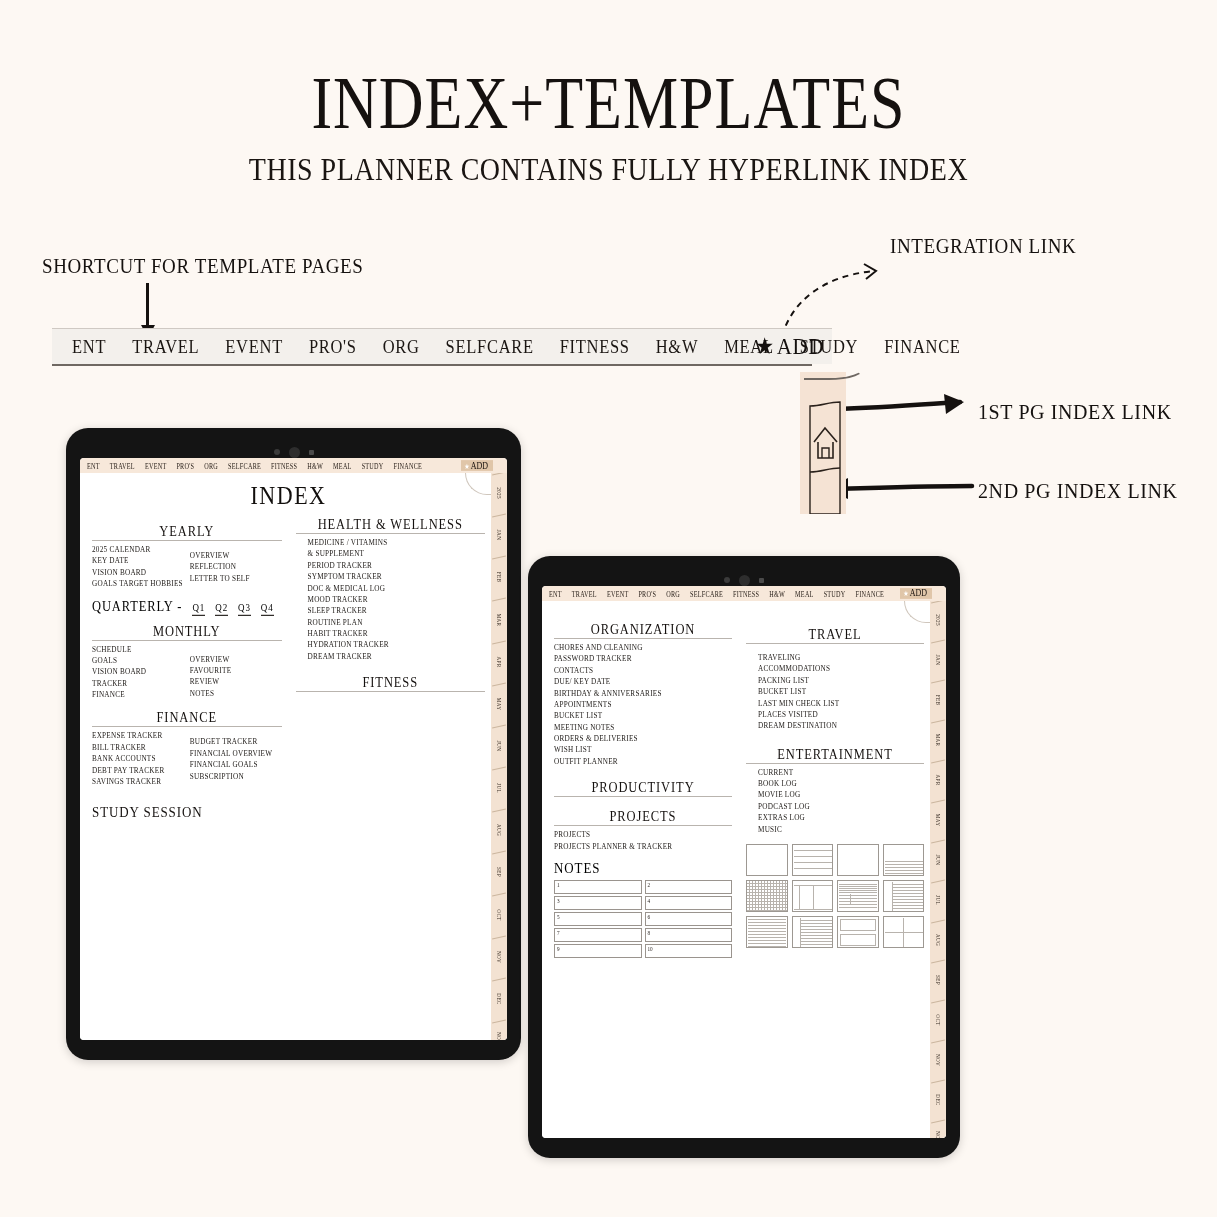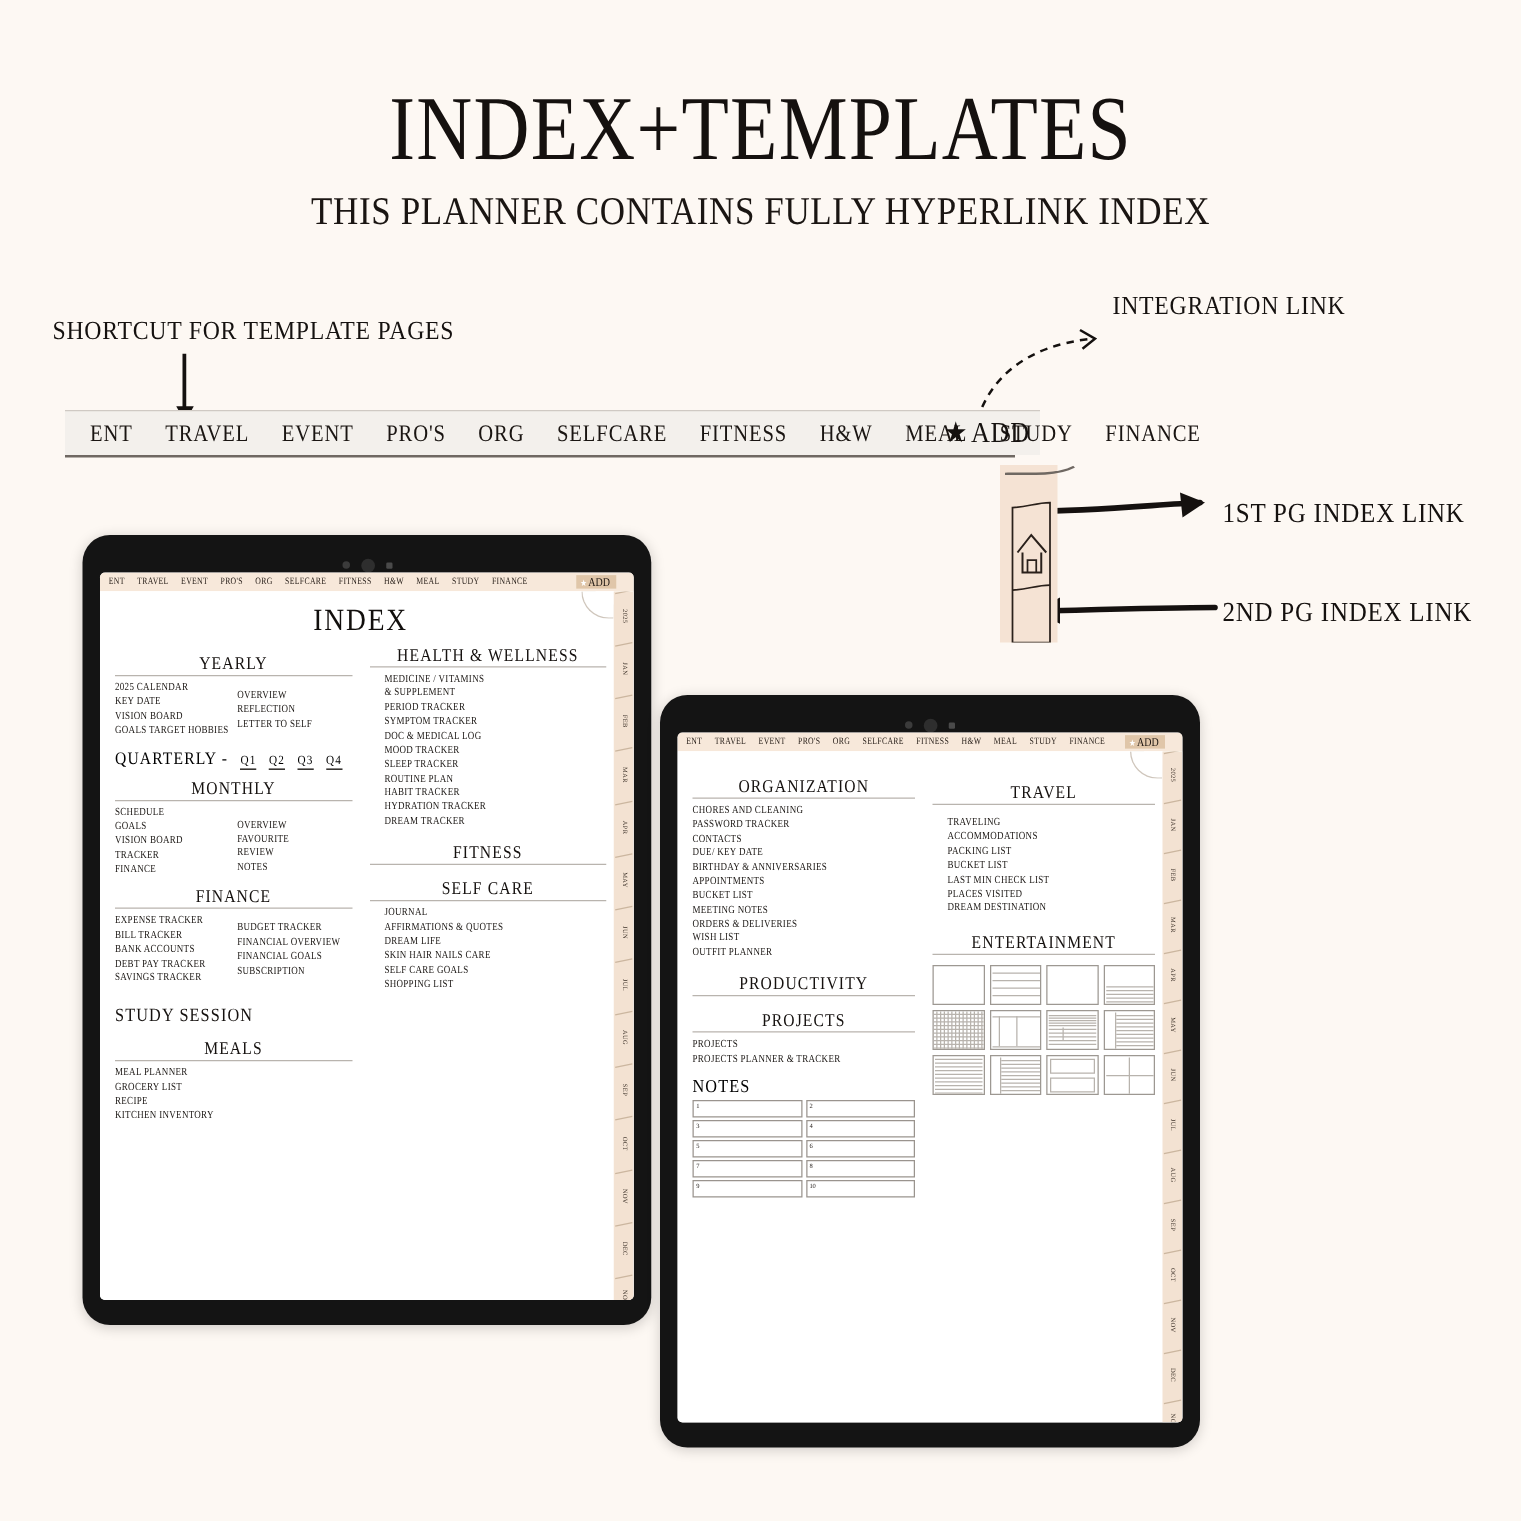--- a/index.html
+++ b/index.html
@@ -502,30 +502,20 @@
                   <div class="it">FINANCIAL GOALS</div>
                   <div class="it">SUBSCRIPTION</div>
                 </div>
               </div>
             </div>
 
             <div>
               <div class="sec-title left" style="margin-top:16px;font-size:13px">STUDY SESSION</div>
             </div>
 
-            <div>
-              <div class="sec-title" style="margin-top:12px">MEALS</div>
-              <div class="sec-rule"></div>
-              <div class="items">
-                <div class="it">MEAL PLANNER</div>
-                <div class="it">GROCERY LIST</div>
-                <div class="it">RECIPE</div>
-                <div class="it">KITCHEN INVENTORY</div>
-              </div>
-            </div>
 
           </div>
 
           <div class="col">
 
             <div>
               <div class="sec-title" style="margin-top:2px">HEALTH  &amp; WELLNESS</div>
               <div class="sec-rule"></div>
               <div class="items indent">
                 <div class="it">MEDICINE / VITAMINS</div>
@@ -540,32 +530,20 @@
                 <div class="it">HYDRATION TRACKER</div>
                 <div class="it">DREAM TRACKER</div>
               </div>
             </div>
 
             <div>
               <div class="sec-title" style="margin-top:12px">FITNESS</div>
               <div class="sec-rule"></div>
             </div>
 
-            <div>
-              <div class="sec-title" style="margin-top:12px">SELF CARE</div>
-              <div class="sec-rule"></div>
-              <div class="items indent">
-                <div class="it">JOURNAL</div>
-                <div class="it">AFFIRMATIONS &amp; QUOTES</div>
-                <div class="it">DREAM LIFE</div>
-                <div class="it">SKIN HAIR NAILS CARE</div>
-                <div class="it">SELF CARE GOALS</div>
-                <div class="it">SHOPPING LIST</div>
-              </div>
-            </div>
 
           </div>
         </div>
       </div>
 
       <div class="month-rail" id="rail1">
           <span class="mr-label" style="top: 17.0714px;">2025</span>
           <span class="mr-sep" style="top: 0px;"></span>
           <span class="mr-label" style="top: 59.2143px;">JAN</span>
           <span class="mr-sep" style="top: 42.1429px;"></span>
@@ -693,20 +671,28 @@
                 <div class="it">BUCKET LIST</div>
                 <div class="it">LAST MIN CHECK LIST</div>
                 <div class="it">PLACES VISITED</div>
                 <div class="it">DREAM DESTINATION</div>
               </div>
             </div>
 
             <div>
               <div class="sec-title" style="margin-top:14px">ENTERTAINMENT</div>
               <div class="sec-rule"></div>
+              <div class="items indent">
+                <div class="it">CURRENT</div>
+                <div class="it">BOOK LOG</div>
+                <div class="it">MOVIE LOG</div>
+                <div class="it">PODCAST LOG</div>
+                <div class="it">EXTRAS LOG</div>
+                <div class="it">MUSIC</div>
+              </div>
             </div>
 
             <div class="thumbs" id="thumbs">
                 <div class="thumb"></div>
                 <div class="thumb">
                   <i style="left:1px;top:5px;width:38px;height:1px"></i>
                   <i style="left:1px;top:11px;width:38px;height:1px"></i>
                   <i style="left:1px;top:17px;width:38px;height:1px"></i>
                   <i style="left:1px;top:23px;width:38px;height:1px"></i>
                 </div>

